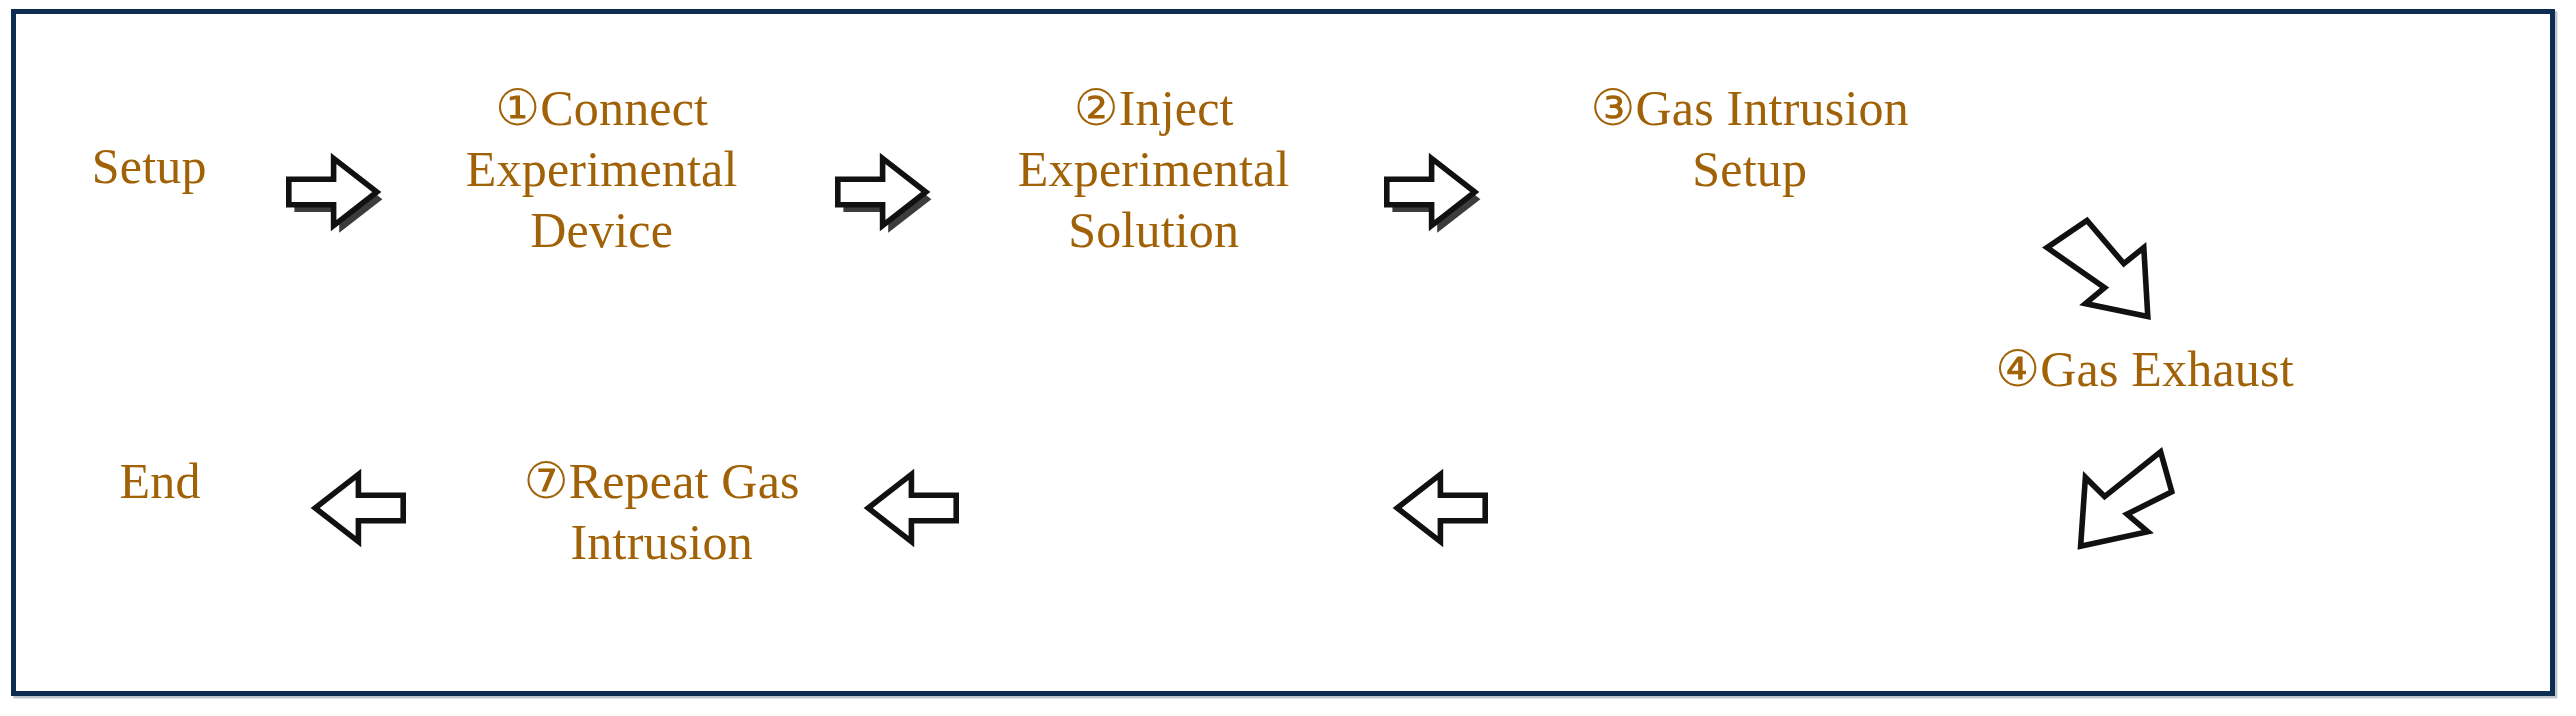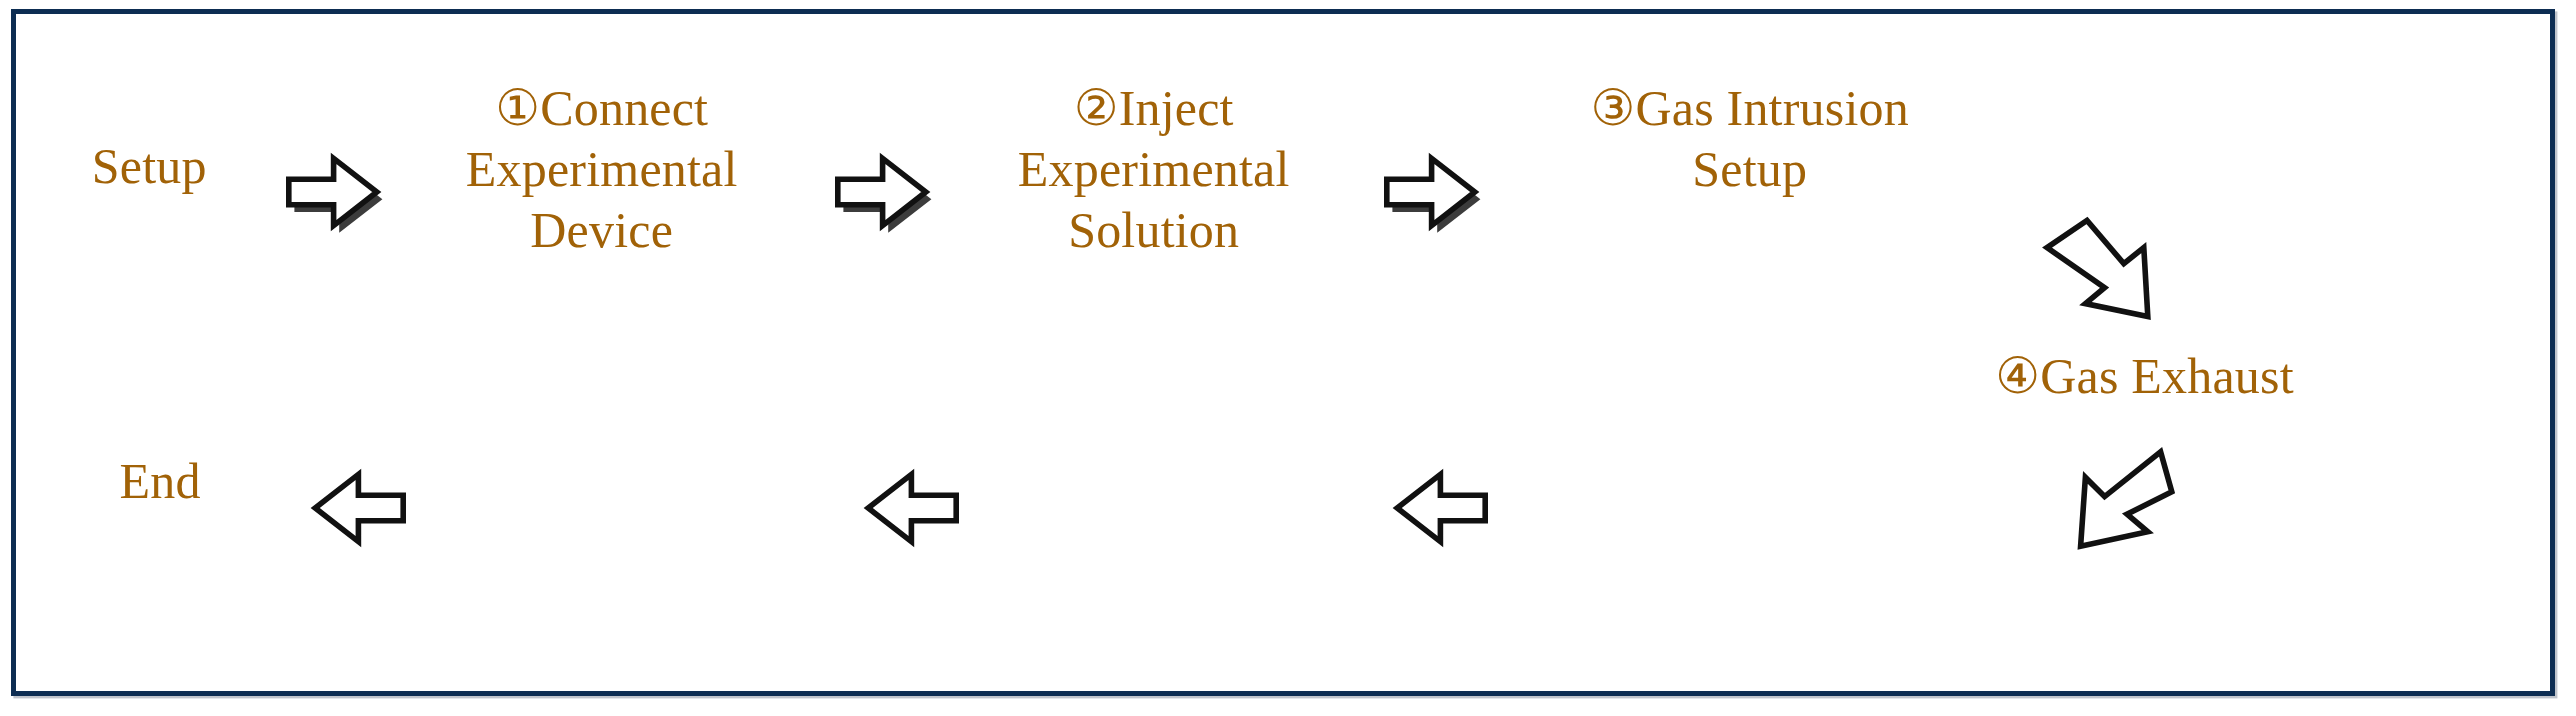--- a/index.html
+++ b/index.html
@@ -86,21 +86,21 @@
 
     <div class="node node-lg" style="left:1493px; top:64px; width:481px;">③Gas Intrusion
 Setup</div>
 
     <div class="arrow-d" style="left:2015px; top:200px;">
       <svg width="144" height="120" viewBox="0 0 180 150">
         <path class="astroke" d="M20 42 L70 8 L116 62 L141 42 L146 128 L68 112 L92 92 Z"></path>
       </svg>
     </div>
 
-    <div class="node node-lg" style="left:1979px; top:325px; width:561px; text-align:left;margin-top:7px;">④Gas Exhaust</div>
+    <div class="node node-lg" style="left:1979px; top:325px; width:561px; text-align:left;">④Gas Exhaust</div>
 
     <div class="arrow-d" style="left:2039px; top:425px;">
       <svg width="144" height="120" viewBox="0 0 180 150">
         <path class="astroke" d="M142 34 L156 84 L100 112 L126 134 L42 152 L48 66 L72 90 Z" transform="translate(-10,-18)"></path>
       </svg>
     </div>
 
 
     <div class="arrow-h" style="left:1378px; top:449px;">
       <svg width="96" height="90" viewBox="0 0 120 112">
@@ -108,20 +108,22 @@
       </svg>
     </div>
 
 
     <div class="arrow-h" style="left:849px; top:449px;">
       <svg width="96" height="90" viewBox="0 0 120 112">
         <path class="astroke" d="M114 40 L58 40 L58 14 L4 56 L58 98 L58 72 L114 72 Z"></path>
       </svg>
     </div>
 
+    <div class="node node-lg" style="left:437px; top:437px; width:417px;">⑦Repeat Gas
+Intrusion</div>
 
     <div class="arrow-h" style="left:296px; top:449px;">
       <svg width="96" height="90" viewBox="0 0 120 112">
         <path class="astroke" d="M114 40 L58 40 L58 14 L4 56 L58 98 L58 72 L114 72 Z"></path>
       </svg>
     </div>
 
     <div class="node node-lg" style="left:48px; top:437px; width:192px;">End</div>
 
   </div>

